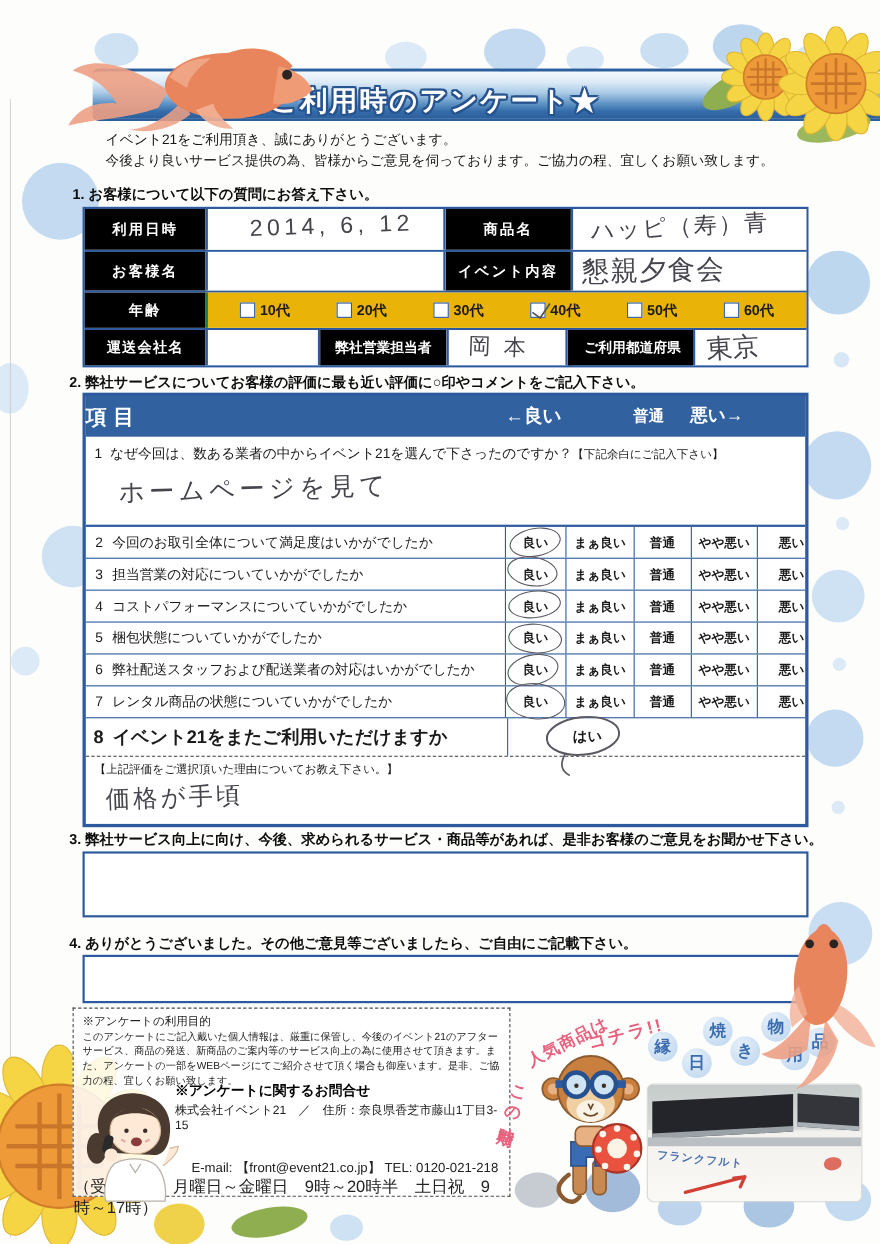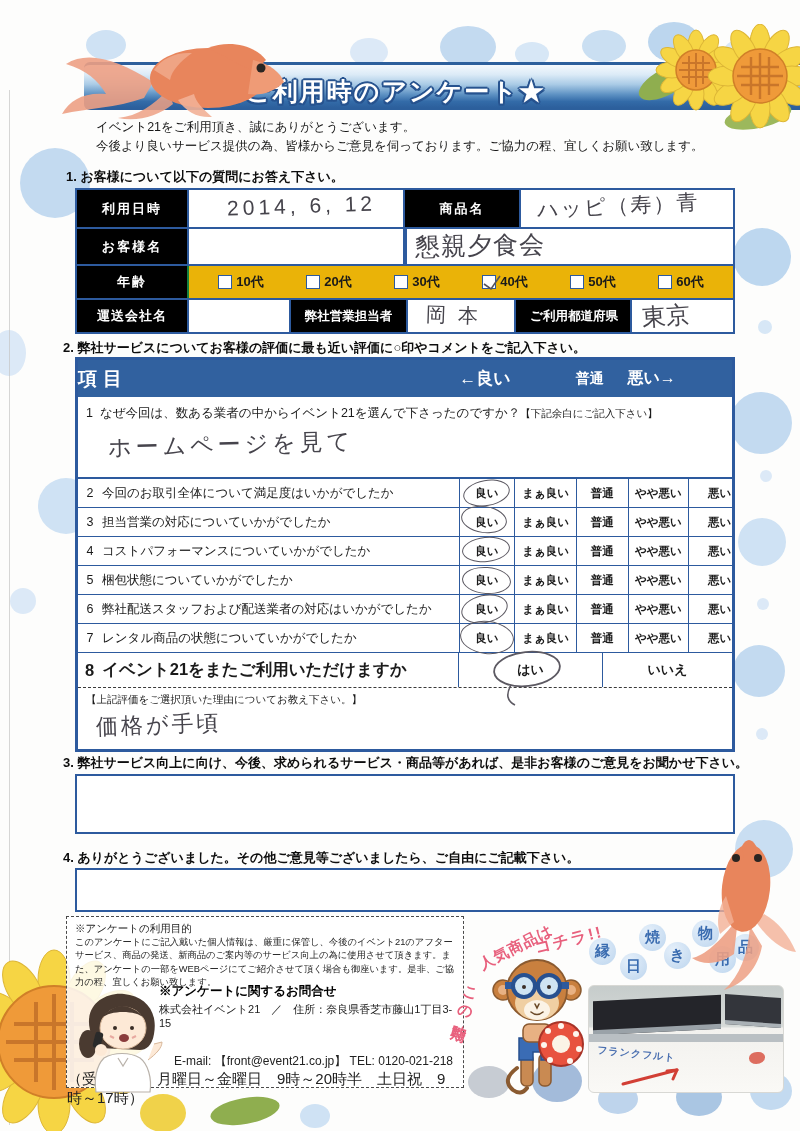--- a/index.html
+++ b/index.html
@@ -212,20 +212,21 @@
         <span class="hw abs" style="left:38px;top:4px;font-size:21px;letter-spacing:4px;transform:rotate(-2deg);">2014, 6, 12</span>
       </div>
       <div class="lbl" style="width:114px;border-left:none;">商品名</div>
       <div class="val" style="flex:1">
         <span class="hw abs" style="left:16px;top:2px;font-size:21px;letter-spacing:2px;transform:rotate(-3deg);">ハッピ（寿）青</span>
       </div>
     </div>
     <div class="t1row h37">
       <div class="lbl" style="width:110px">お客様名</div>
       <div class="val" style="width:218px"></div>
+      <div class="lbl" style="width:114px;border-left:none;">イベント内容</div>
       <div class="val" style="flex:1">
         <span class="hw abs" style="left:8px;top:0px;font-size:25px;letter-spacing:1px;transform:rotate(-1deg);">懇親夕食会</span>
       </div>
     </div>
     <div class="t1row h34">
       <div class="lbl" style="width:110px">年齢</div>
       <div class="agewrap">
         <div class="ageitem">
           <span class="cbox"></span>
           <span class="agelabel">10代</span>
@@ -256,21 +257,21 @@
         </div>
       </div>
     </div>
     <div class="t1row h34">
       <div class="lbl" style="width:110px;letter-spacing:1px;">運送会社名</div>
       <div class="val" style="width:104px"></div>
       <div class="lbl" style="width:115px;letter-spacing:0;font-size:12.5px;">弊社営業担当者</div>
       <div class="val" style="width:110px">
         <span class="hw abs" style="left:18px;top:2px;font-size:20px;letter-spacing:12px;transform:rotate(2deg);">岡本</span>
       </div>
-      <div class="lbl" style="width:114px;letter-spacing:0;font-size:12.5px;border-left:2px solid #000000;">ご利用都道府県</div>
+      <div class="lbl" style="width:114px;letter-spacing:0;font-size:12.5px;border-left:4px solid #000000;">ご利用都道府県</div>
       <div class="val" style="flex:1">
         <span class="hw abs" style="left:10px;top:0px;font-size:24px;transform:rotate(-4deg);">東京</span>
       </div>
     </div>
   </div>
 
   <div class="sec-heading abs" style="left:63px;top:339px;">2. 弊社サービスについてお客様の評価に最も近い評価に○印やコメントをご記入下さい。</div>
 
   <div class="t2 abs">
     <div class="t2head">
@@ -423,23 +424,20 @@
           <span>8</span>
           <span>イベント21をまたご利用いただけますか</span>
         </div>
       <div class="ansyes">
         <span>はい</span>
         <svg class="abs" style="left:26px;top:-4px;" width="110" height="60">
           <ellipse cx="42" cy="20" rx="33" ry="17" fill="none" stroke="#5c5962" stroke-width="1.8" transform="rotate(-6 42 20)"></ellipse>
           <path d="M26,36 Q18,50 30,56" fill="none" stroke="#5c5962" stroke-width="1.6"></path>
         </svg>
       </div>
-      <div class="ansno">
-          <span>いいえ</span>
-        </div>
     </div>
 
     <div class="reason">
       <div class="reason-label">【上記評価をご選択頂いた理由についてお教え下さい。】</div>
       <div class="reason-ans hw">価格が手頃</div>
     </div>
   </div>
 
   <div class="sec-heading abs" style="left:63px;top:754px;">3. 弊社サービス向上に向け、今後、求められるサービス・商品等があれば、是非お客様のご意見をお聞かせ下さい。</div>
   <div class="freebox abs" style="left:75px;top:774px;width:660px;height:60px;"></div>

